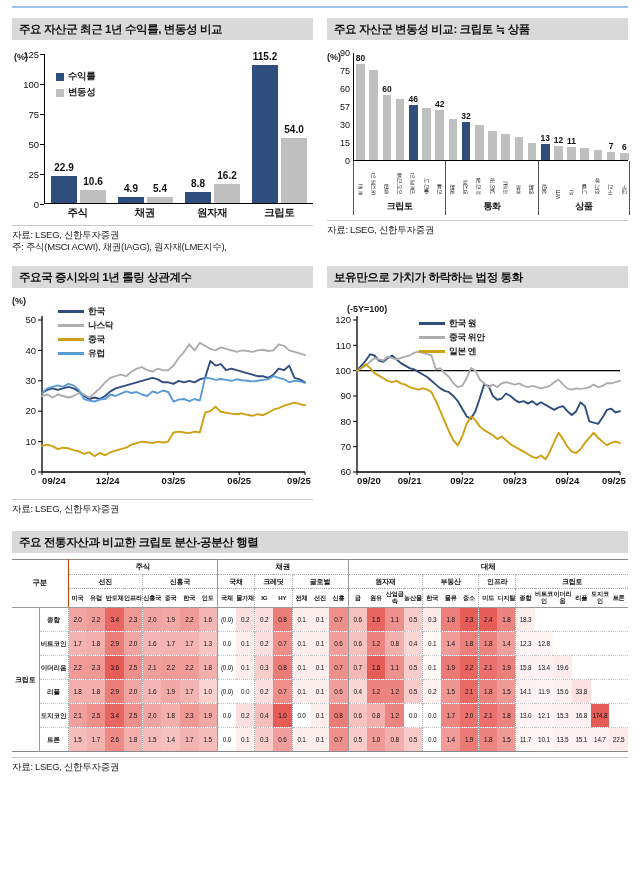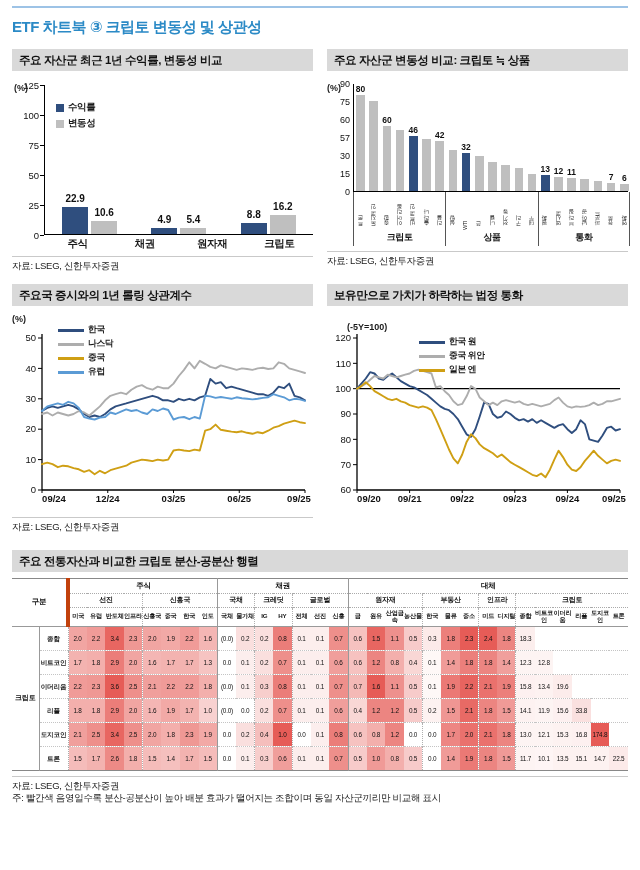--- a/index.html
+++ b/index.html
@@ -63,30 +63,29 @@
   .mx .r1 th { font-size:7.5px; height:15px; }
   .mx .r2 th { font-size:7px; height:14px; border-top:1px dotted #aaa; }
   .mx .r3 th { font-size:6.2px; height:19px; border-top:1px dotted #aaa; }
   .mx { border-top:1.2px solid #888; border-bottom:1.2px solid #888; }
   .mx .r3 th { border-bottom:1px solid #999; }
   .mx tbody tr { border-top:1px dotted #c4c4c4; }
   .mx tbody tr:first-child { border-top:none; }
   .mx td { height:24px; color:#111; font-size:6.4px; }
   .mx .rg { font-size:7px; font-weight:bold; border-right:1px solid #999; }
   .mx .rn { font-size:6.6px; font-weight:bold; border-right:1px dotted #aaa; }
-  .mx .corner { font-size:7.5px; border-right:4px solid #c2410c; border-bottom:1px solid #999; }
+  .mx .corner { font-size:7.5px; border-right:1px solid #c2410c; border-bottom:1px solid #999; }
   .bl-s { border-left:1px solid #999; }
   .bl-d { border-left:1px dotted #b0b0b0; }
 </style>
 </head>
 <body>
 
 <div class="page">
   <div class="toprule"></div>
-  <div class="page-title">ETF 차트북 ③ 크립토 변동성 및 상관성</div>
 
   <div class="cols">
     <div class="panel">
       <div class="panel-title">주요 자산군 최근 1년 수익률, 변동성 비교</div>
       <div class="c1-wrap">
         <div class="c1-unit unit">(%)</div>
         <div class="c1-legend" id="c1-legend">
             <div class="leg-row">
               <span class="leg-sq" style="background: rgb(47, 78, 126);"></span>
               <span class="leg-tx">수익률</span>
@@ -132,30 +131,41 @@
             <div class="c1-group">
               <div class="c1-bw">
                 <span class="c1-val">8.8</span>
                 <div class="c1-bar" style="height: 10.56px; background: rgb(47, 78, 126);"></div>
               </div>
               <div class="c1-bw">
                 <span class="c1-val">16.2</span>
                 <div class="c1-bar" style="height: 19.44px; background: rgb(191, 191, 191);"></div>
               </div>
             </div>
+            <div class="c1-group">
+              <div class="c1-bw">
+                <span class="c1-val">115.2</span>
+                <div class="c1-bar" style="height: 138.24px; background: rgb(47, 78, 126);"></div>
+              </div>
+              <div class="c1-bw">
+                <span class="c1-val">54.0</span>
+                <div class="c1-bar" style="height: 64.8px; background: rgb(191, 191, 191);"></div>
+              </div>
+            </div>
           </div>
       </div>
       <div class="c1-cats" id="c1-cats">
           <div class="c1-cat">주식</div>
           <div class="c1-cat">채권</div>
           <div class="c1-cat">원자재</div>
           <div class="c1-cat">크립토</div>
         </div>
       <div class="src">
         <span class="ln">자료: LSEG, 신한투자증권</span>
+        <span class="ln">주: 주식(MSCI ACWI), 채권(IAGG), 원자재(LME지수),</span>
       </div>
     </div>
 
     <div class="panel">
       <div class="panel-title">주요 자산군 변동성 비교: 크립토 ≒ 상품</div>
       <div class="c2-wrap">
         <div class="c2-unit unit">(%)</div>
         <div class="c2-area" id="c2-area">
             <span class="c2-ylab" style="left: -26px; top: 103px;">0</span>
             <span class="c2-ylab" style="left: -26px; top: 85px;">15</span>
@@ -262,68 +272,68 @@
               </div>
               <div class="c2-lslot">
                 <span class="vlab">리플</span>
               </div>
             </div>
             <div class="c2-gname">크립토</div>
           </div>
           <div class="c2-group" style="width: 92.4px;">
             <div class="c2-labrow">
               <div class="c2-lslot">
-                <span class="vlab">설탕</span>
-              </div>
-              <div class="c2-lslot">
-                <span class="vlab">WTI</span>
-              </div>
-              <div class="c2-lslot">
-                <span class="vlab">은</span>
-              </div>
-              <div class="c2-lslot">
-                <span class="vlab">니켈</span>
-              </div>
-              <div class="c2-lslot">
-                <span class="vlab">전기동</span>
-              </div>
-              <div class="c2-lslot">
-                <span class="vlab">구리</span>
-              </div>
-              <div class="c2-lslot">
-                <span class="vlab">대두</span>
-              </div>
-            </div>
-            <div class="c2-gname">상품</div>
+                <span class="vlab">원화</span>
+              </div>
+              <div class="c2-lslot">
+                <span class="vlab">멕시코</span>
+              </div>
+              <div class="c2-lslot">
+                <span class="vlab">브라질</span>
+              </div>
+              <div class="c2-lslot">
+                <span class="vlab">남아공</span>
+              </div>
+              <div class="c2-lslot">
+                <span class="vlab">파운드</span>
+              </div>
+              <div class="c2-lslot">
+                <span class="vlab">유로</span>
+              </div>
+              <div class="c2-lslot">
+                <span class="vlab">엔화</span>
+              </div>
+            </div>
+            <div class="c2-gname">통화</div>
           </div>
           <div class="c2-group" style="width: 92.4px;">
             <div class="c2-labrow">
               <div class="c2-lslot">
-                <span class="vlab">원화</span>
-              </div>
-              <div class="c2-lslot">
-                <span class="vlab">멕시코</span>
-              </div>
-              <div class="c2-lslot">
-                <span class="vlab">브라질</span>
-              </div>
-              <div class="c2-lslot">
-                <span class="vlab">남아공</span>
-              </div>
-              <div class="c2-lslot">
-                <span class="vlab">파운드</span>
-              </div>
-              <div class="c2-lslot">
-                <span class="vlab">유로</span>
-              </div>
-              <div class="c2-lslot">
-                <span class="vlab">엔화</span>
-              </div>
-            </div>
-            <div class="c2-gname">통화</div>
+                <span class="vlab">설탕</span>
+              </div>
+              <div class="c2-lslot">
+                <span class="vlab">WTI</span>
+              </div>
+              <div class="c2-lslot">
+                <span class="vlab">은</span>
+              </div>
+              <div class="c2-lslot">
+                <span class="vlab">니켈</span>
+              </div>
+              <div class="c2-lslot">
+                <span class="vlab">전기동</span>
+              </div>
+              <div class="c2-lslot">
+                <span class="vlab">구리</span>
+              </div>
+              <div class="c2-lslot">
+                <span class="vlab">대두</span>
+              </div>
+            </div>
+            <div class="c2-gname">상품</div>
           </div>
         </div>
       <div class="src">
         <span class="ln">자료: LSEG, 신한투자증권</span>
       </div>
     </div>
   </div>
 
   <div class="cols" style="margin-top:12px;">
     <div class="panel">
@@ -717,16 +727,15 @@
             <td style="background: rgba(226, 64, 58, 0.05);">10.1</td>
             <td style="background: rgba(226, 64, 58, 0.07);">13.5</td>
             <td style="background: rgba(226, 64, 58, 0.07);">15.1</td>
             <td style="background: rgba(226, 64, 58, 0.07);">14.7</td>
             <td style="background: rgba(226, 64, 58, 0.11);">22.5</td>
           </tr>
         </tbody>
       </table>
     <div class="src">
       <span class="ln">자료: LSEG, 신한투자증권</span>
-      <span class="ln">주: 빨간색 음영일수록 분산-공분산이 높아 배분 효과가 떨어지는 조합이며 동일 자산군끼리만 비교해 표시</span>
     </div>
   </div>
 </div>
 
 </body></html>

